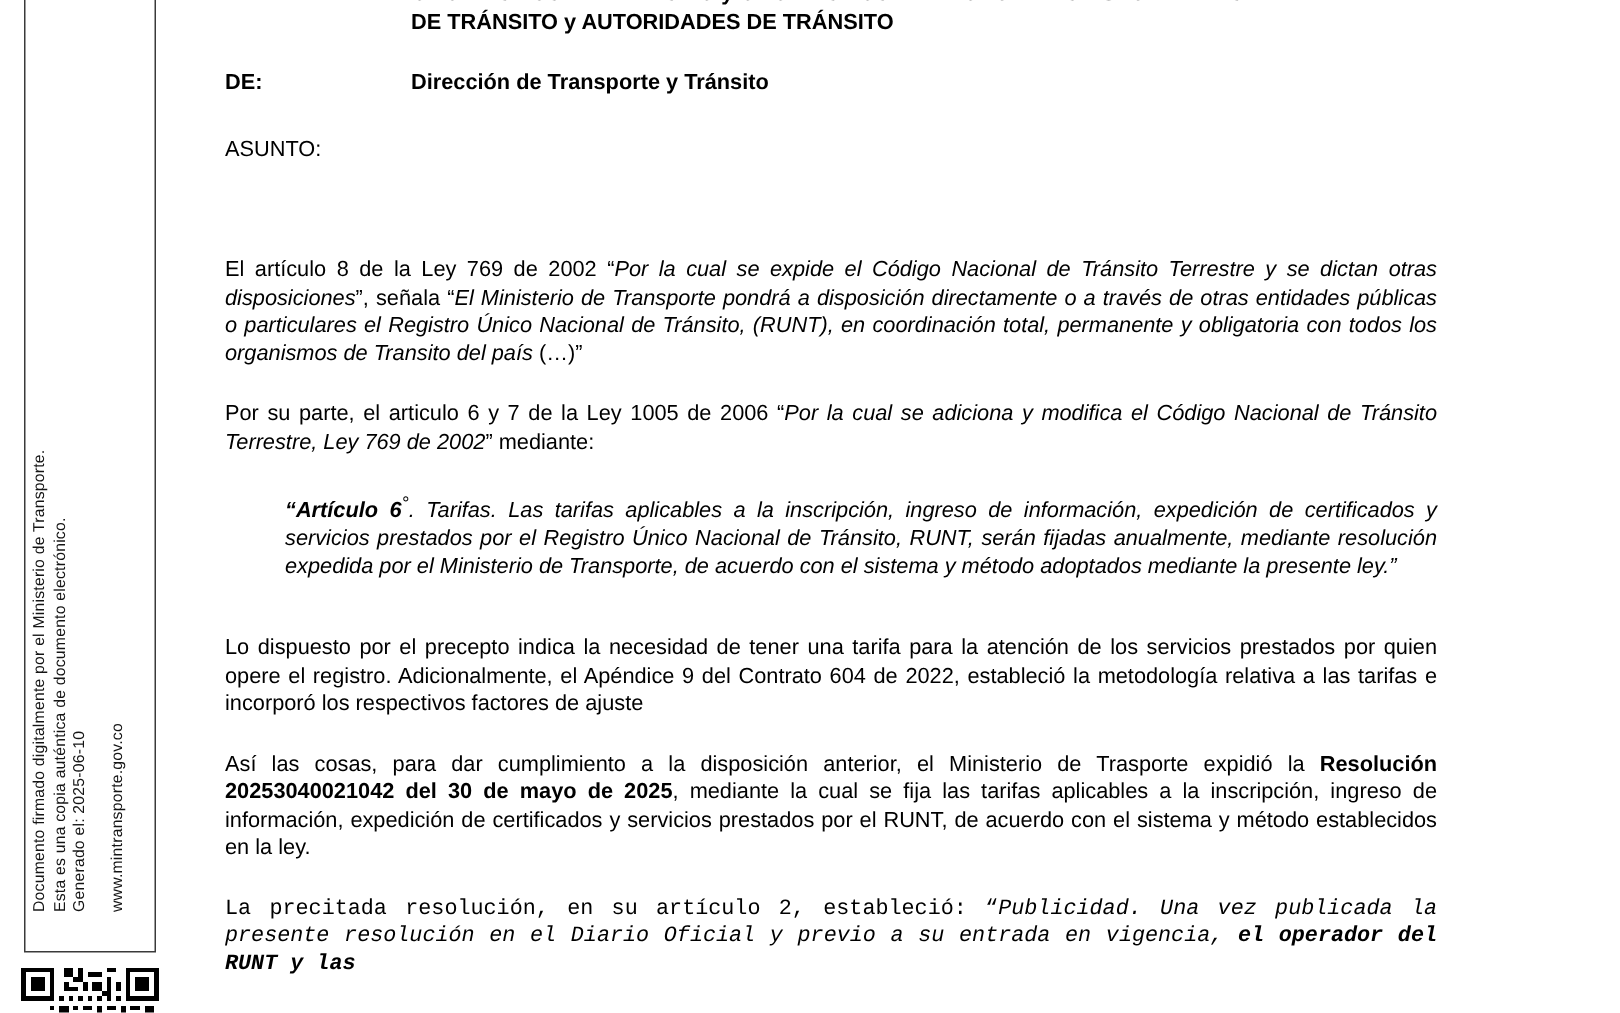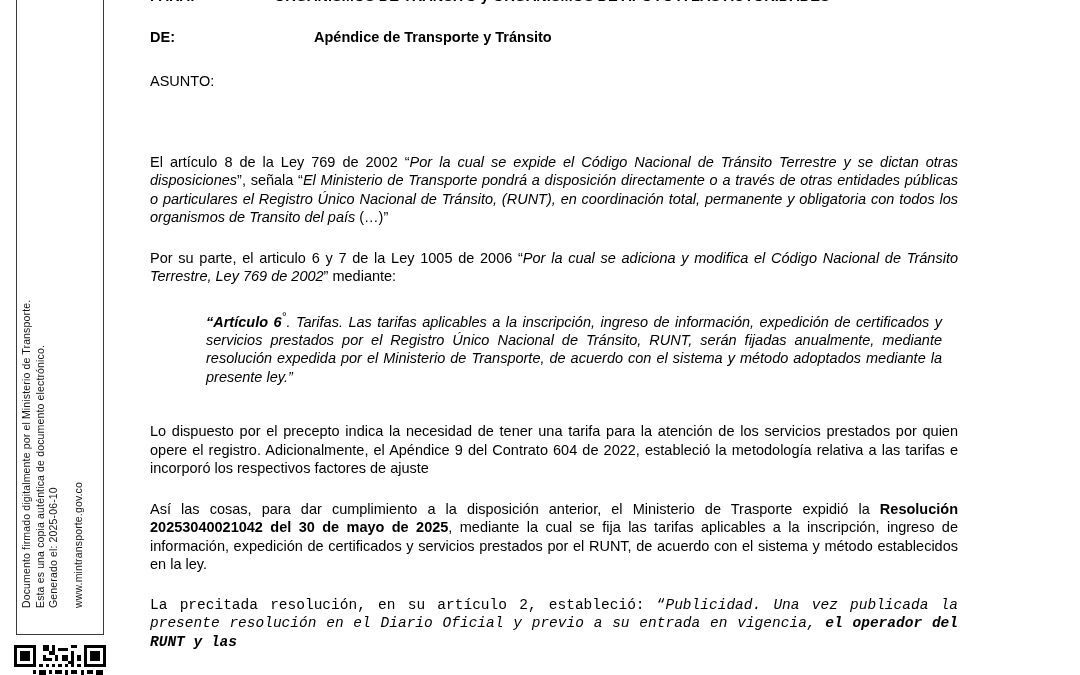--- a/index.html
+++ b/index.html
@@ -89,21 +89,21 @@
   }
   .hdr-label.bold { font-weight: bold; }
   .hdr-value {
     flex: 1 1 auto;
     font-size: 14.5px;
     line-height: 18.5px;
   }
   .hdr-value.bold { font-weight: bold; }
 
   #row-para { margin-top: -13px; }
-  #row-de { margin-top: 22px; gap: 40px; }
+  #row-de { margin-top: 22px; }
   #row-asunto { margin-top: 26px; }
 
   .body-block { margin-top: 0; }
 
   p.para {
     margin: 0;
     font-size: 14.5px;
     line-height: 18.5px;
     text-align: justify;
     text-justify: inter-word;
@@ -112,21 +112,21 @@
 
   .italic { font-style: italic; }
   .bold { font-weight: bold; }
 
   #quote-block {
     margin-top: 22px;
     margin-left: 40px;
     width: 768px;
   }
   #quote-block p {
-    margin: 16px;
+    margin: 0;
     font-size: 14.5px;
     line-height: 18.5px;
     text-align: justify;
     font-style: italic;
   }
 
   #p-lodispuesto { margin-top: 36px; }
   #p-asilascosas { margin-top: 22px; }
   #p-precitada  { margin-top: 22px; font-family: Liberation Mono, monospace; }
 </style>
@@ -258,27 +258,28 @@
       </g>
     </svg>
   </div>
 
   <div id="doc-col">
 
     <div class="hdr-row" id="row-para">
       <div class="hdr-label bold">PARA:</div>
       <div class="hdr-value bold">
         <div>ORGANISMOS DE TRÁNSITO y ORGANISMOS DE APOYO A LAS AUTORIDADES</div>
+        <div>DE TRÁNSITO y AUTORIDADES DE TRÁNSITO</div>
       </div>
     </div>
 
     <div class="hdr-row" id="row-de">
       <div class="hdr-label bold">DE:</div>
       <div class="hdr-value bold">
-        <div>Apéndice de Transporte y Tránsito</div>
+        <div>Dirección de Transporte y Tránsito</div>
       </div>
     </div>
 
     <div class="hdr-row" id="row-asunto">
       <div class="hdr-label">ASUNTO:</div>
     </div>
 
     <div class="body-block">
 
       <p class="para" id="p-articulo8" style="margin-top:62px;">

